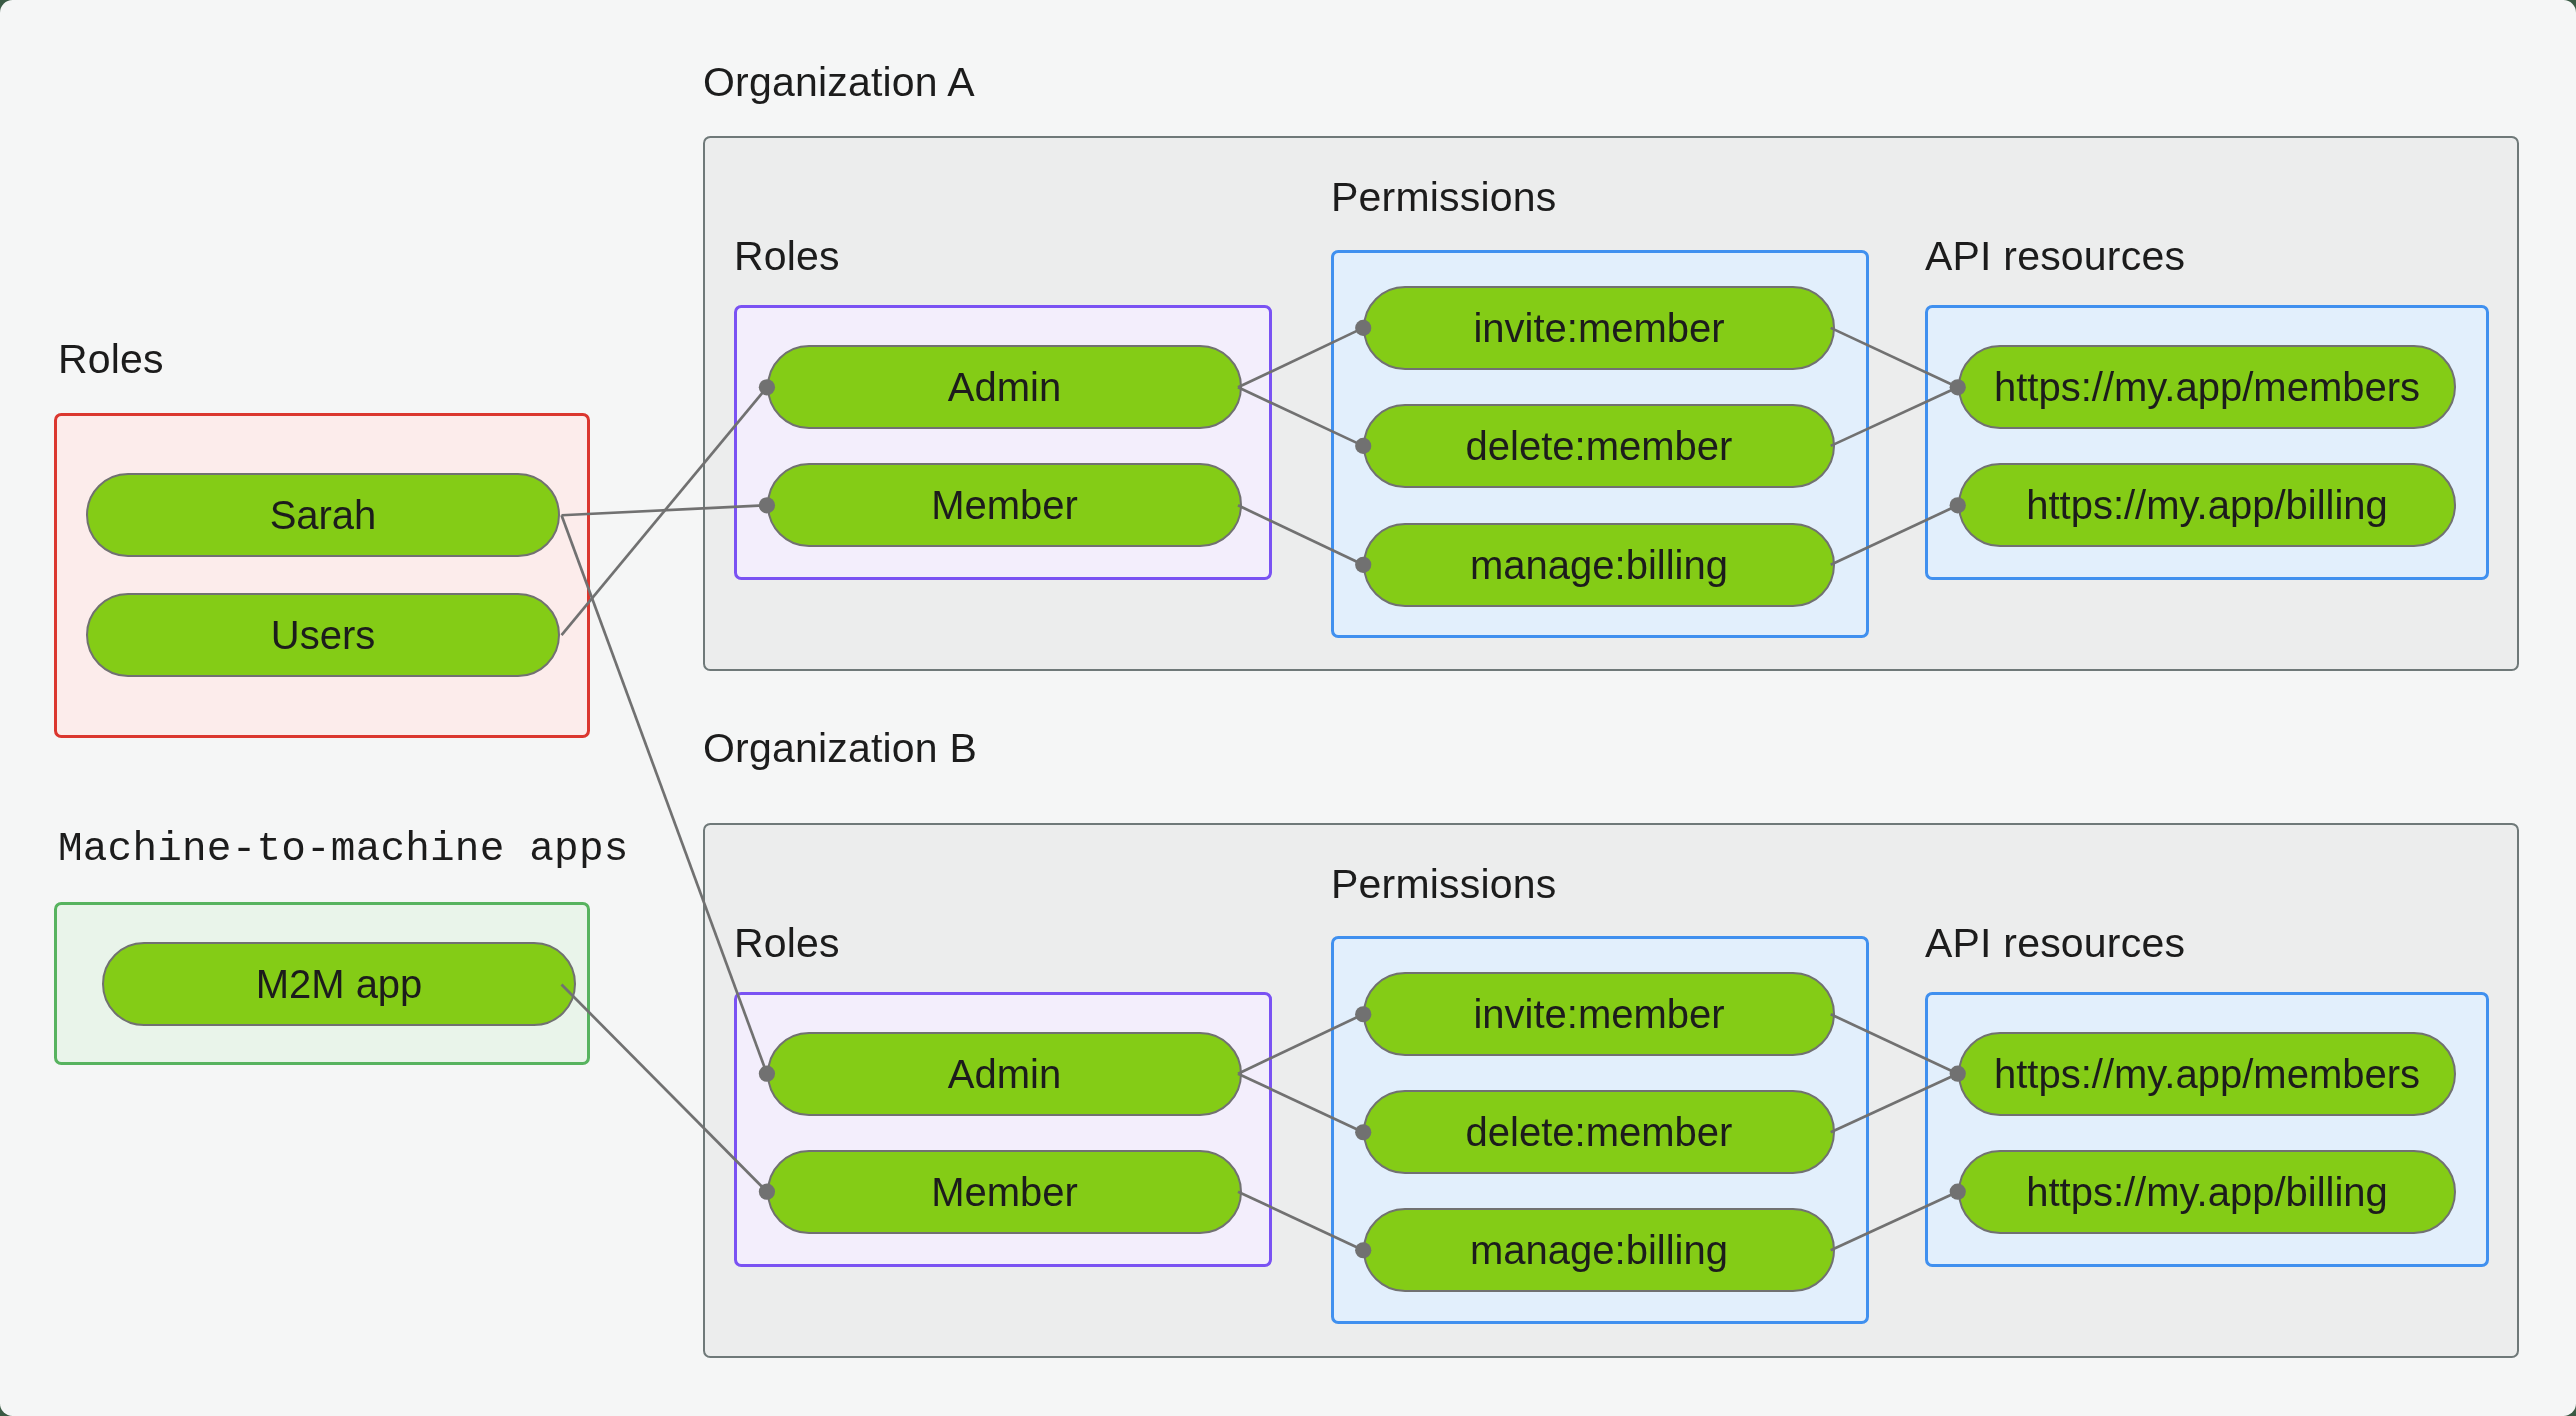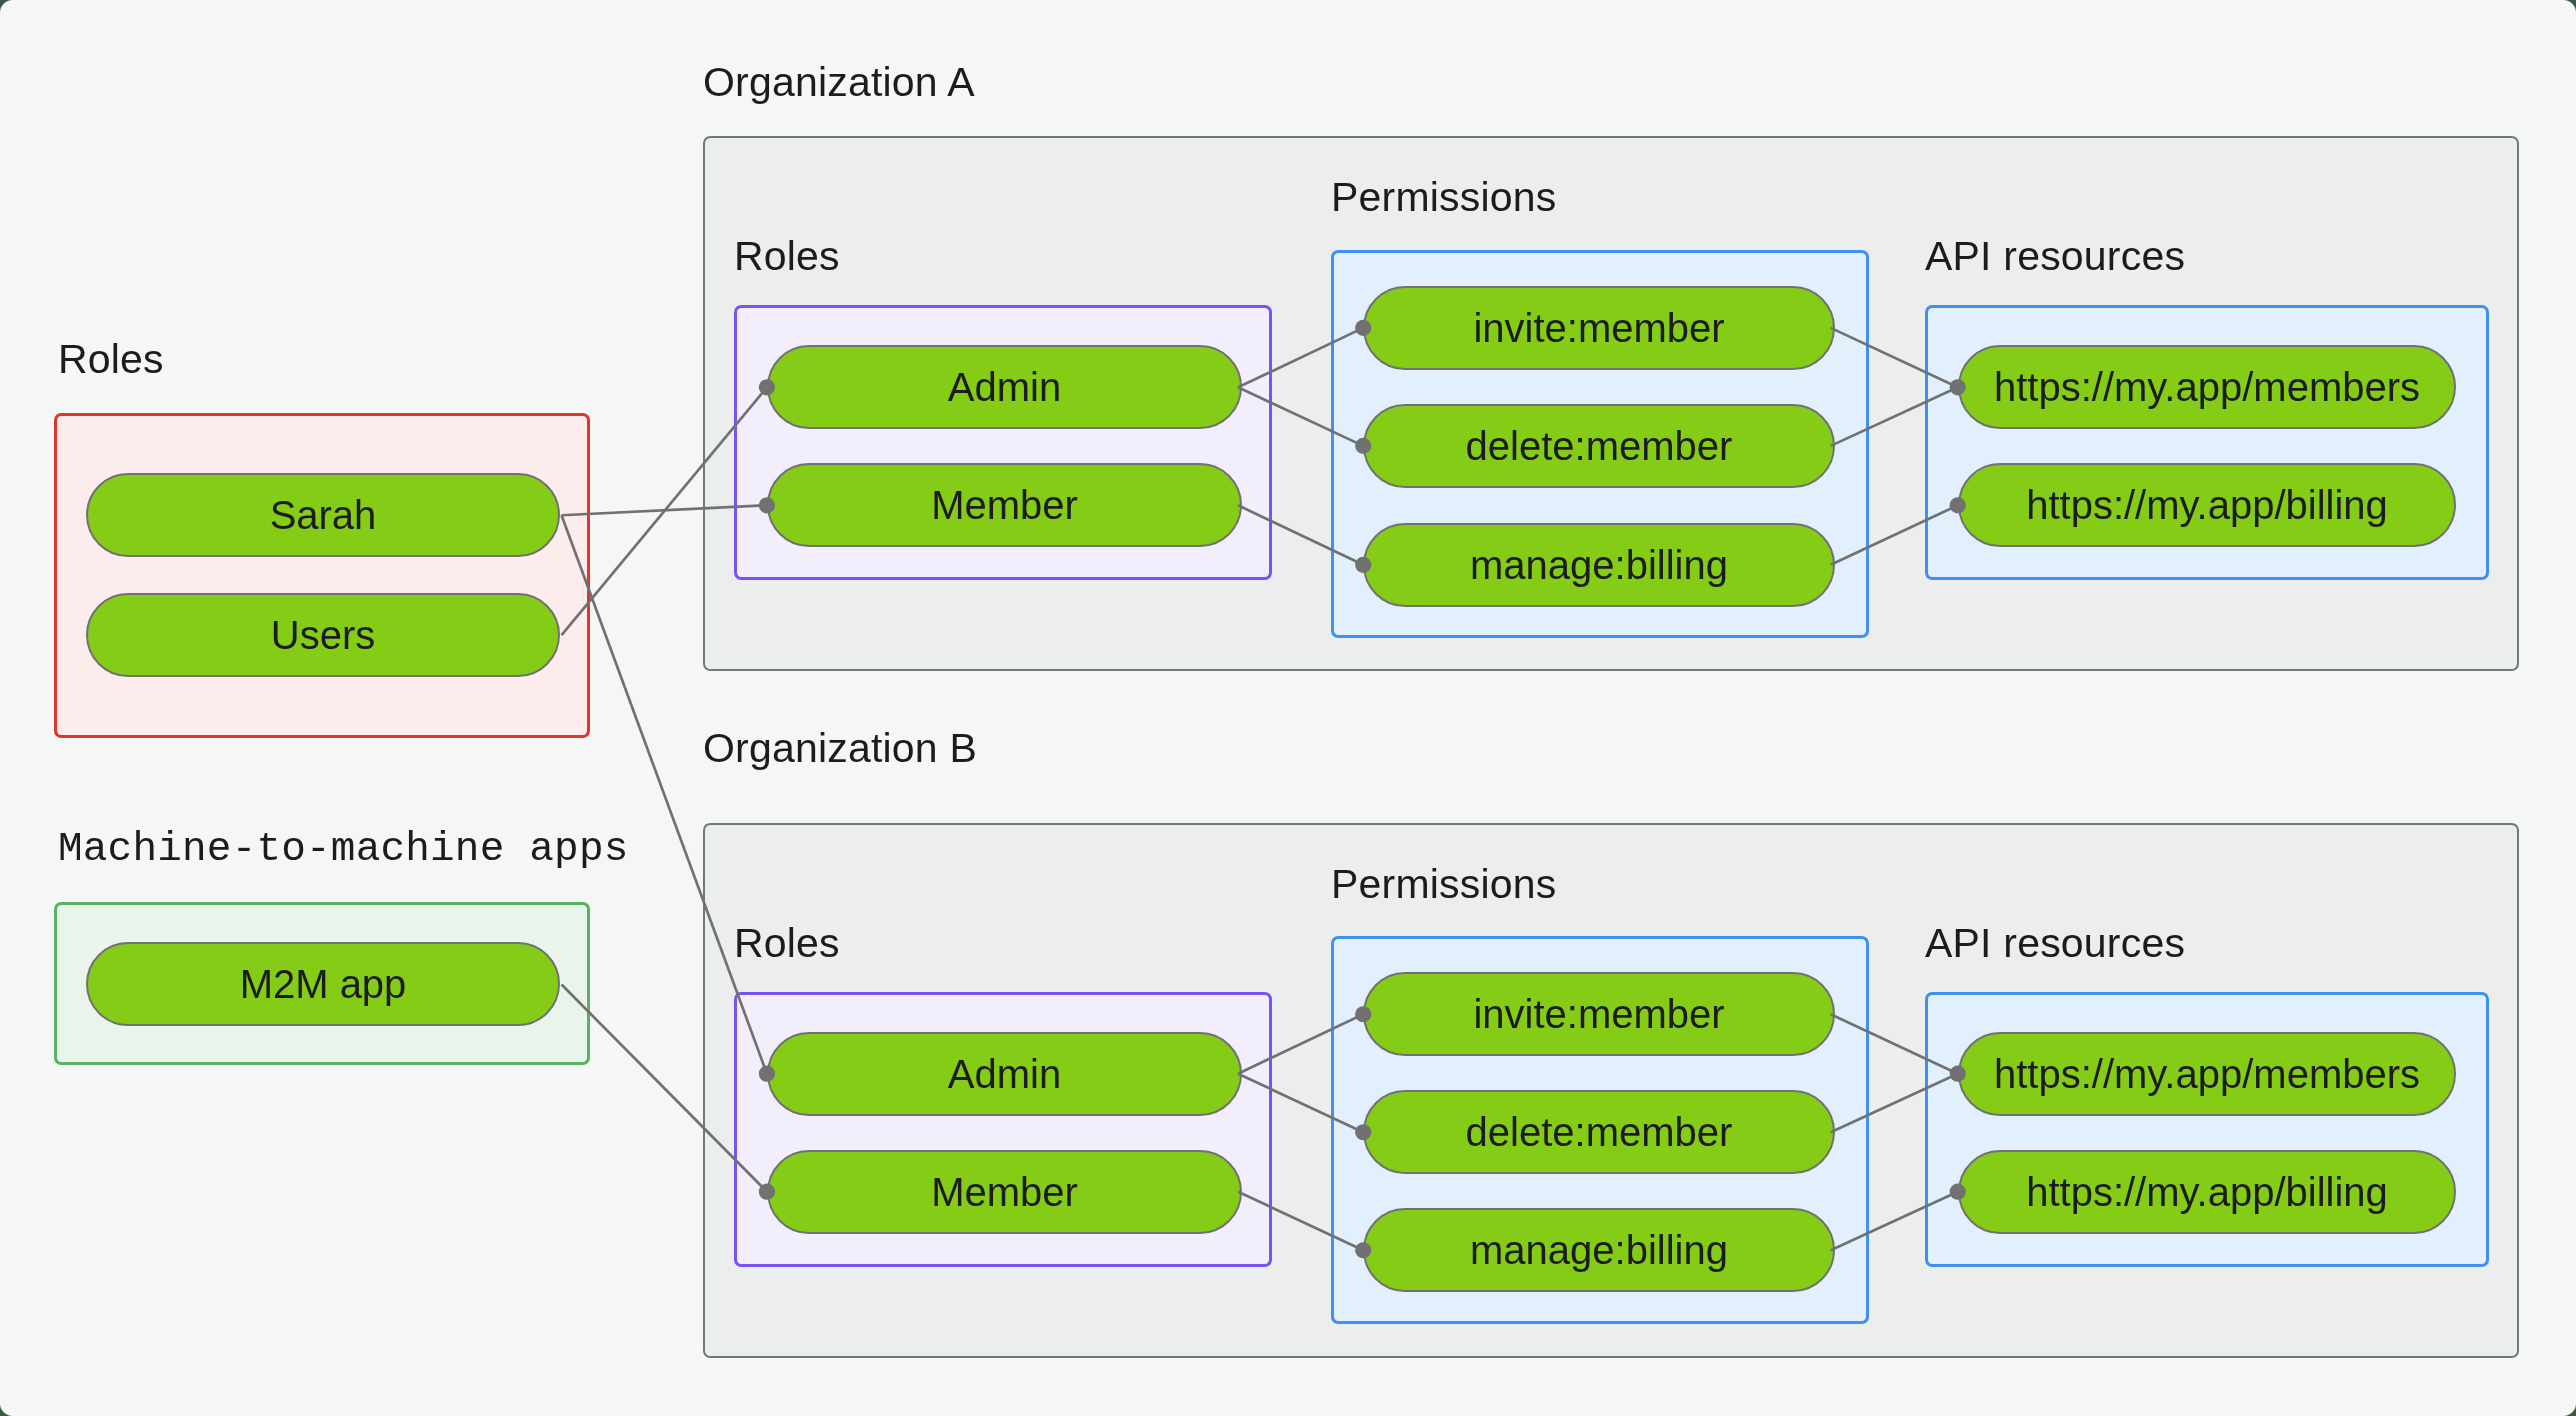--- a/index.html
+++ b/index.html
@@ -33,21 +33,21 @@
 
 <div class="canvas">
 
   <div class="sec-label" style="left:58px;top:335px;">Roles</div>
   <div class="group-box users-box" style="left:54px;top:413px;width:530px;height:319px;"></div>
   <div class="pill" style="left:86px;top:473px;width:470px;height:80px;">Sarah</div>
   <div class="pill" style="left:86px;top:593px;width:470px;height:80px;">Users</div>
 
   <div class="sec-label" style="left:58px;top:825px;font-family:Liberation Mono, monospace;">Machine-to-machine apps</div>
   <div class="group-box m2m-box" style="left:54px;top:902px;width:530px;height:157px;"></div>
-  <div class="pill" style="left:86px;top:942px;width:470px;height:80px;">M2M app</div>
+  <div class="pill" style="left:102px;top:942px;width:470px;height:80px;">M2M app</div>
 
   <div class="sec-label" style="left:703px;top:58px;">Organization A</div>
   <div class="org-box" style="left:703px;top:136px;width:1812px;height:531px;"></div>
 
   <div class="sec-label" style="left:734px;top:232px;">Roles</div>
   <div class="group-box roles-box" style="left:734px;top:305px;width:532px;height:269px;"></div>
   <div class="pill" style="left:767px;top:345px;width:471px;height:80px;">Admin</div>
   <div class="pill" style="left:767px;top:463px;width:471px;height:80px;">Member</div>
 
   <div class="sec-label" style="left:1331px;top:173px;">Permissions</div>

